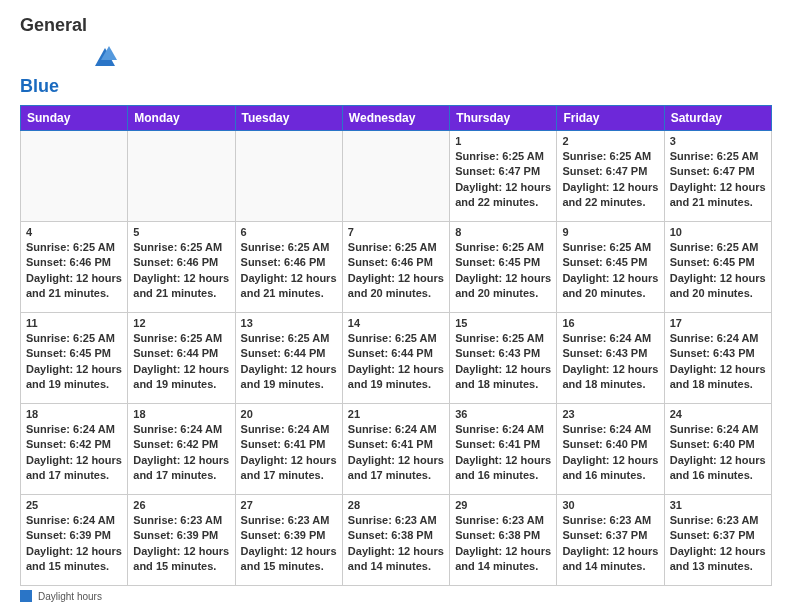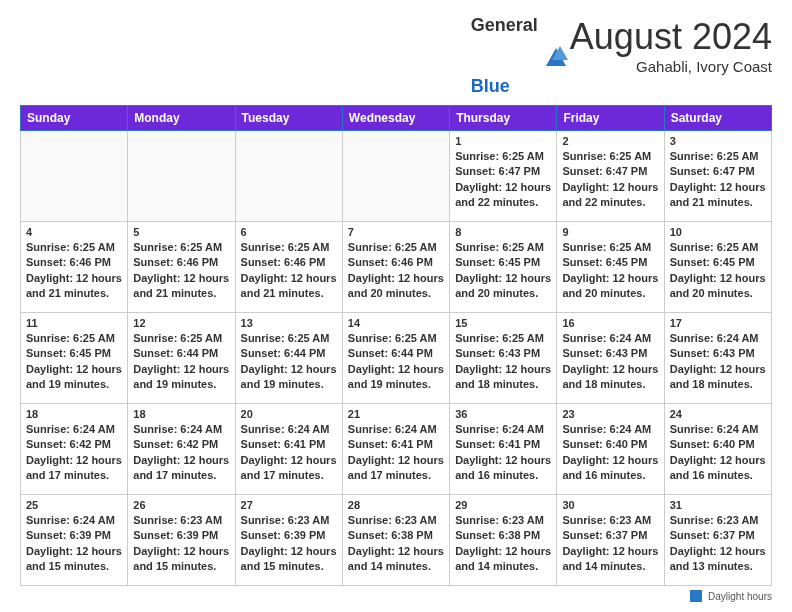--- a/index.html
+++ b/index.html
@@ -9,21 +9,20 @@
       width: 792px;
       height: 612px;
       overflow: hidden;
     }
     .page {
       width: 792px;
       height: 612px;
       padding: 16px 20px 10px 20px;
       display: flex;
       flex-direction: column;
-      align-items: flex-end;
     }
     .header {
       display: flex;
       justify-content: space-between;
       align-items: flex-start;
       margin-bottom: 10px;
     }
     .logo {
       display: flex;
       align-items: center;
@@ -118,24 +117,20 @@
     <div class="logo">
       <div class="logo-text">
         <span class="logo-general">General</span>
         <span class="logo-blue">Blue</span>
       </div>
       <svg class="logo-icon" viewBox="0 0 28 28">
         <polygon points="4,24 14,6 24,24" fill="#2a75c7"></polygon>
         <polygon points="14,18 22,4 30,18" fill="#5599dd" transform="translate(-4,0)"></polygon>
       </svg>
     </div>
-    <div class="title-block">
-      <div class="month-title">August 2024</div>
-      <div class="subtitle">Gahabli, Ivory Coast</div>
-    </div>
   </div>
 
   <table class="calendar">
     <thead>
       <tr>
       <th>Sunday</th>
           <th>Monday</th>
           <th>Tuesday</th>
           <th>Wednesday</th>
           <th>Thursday</th>

